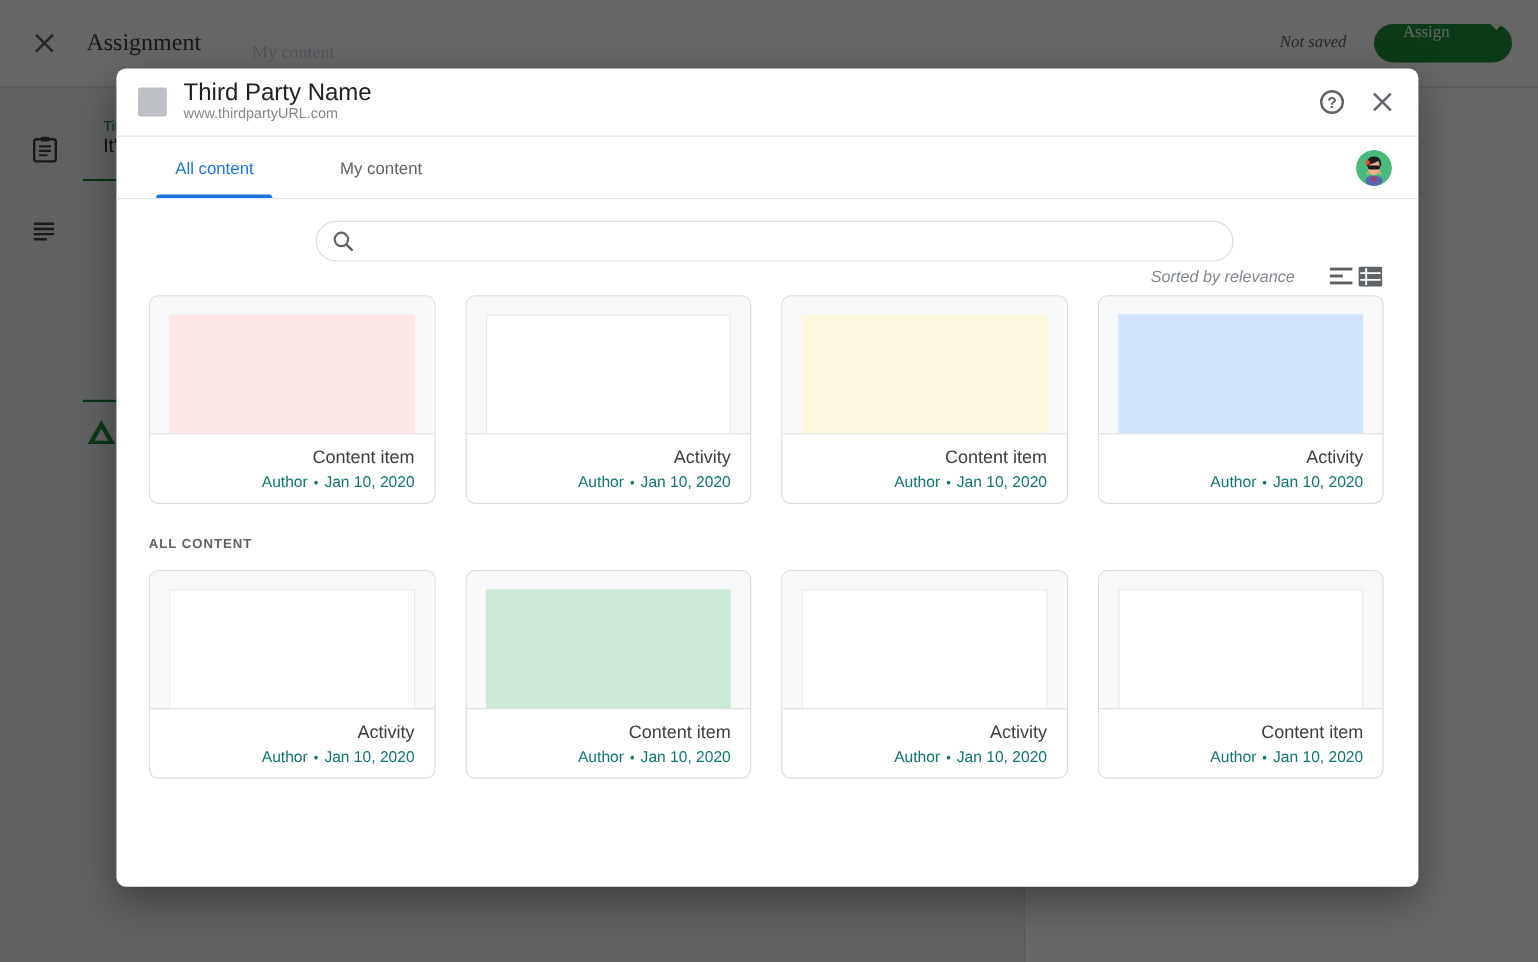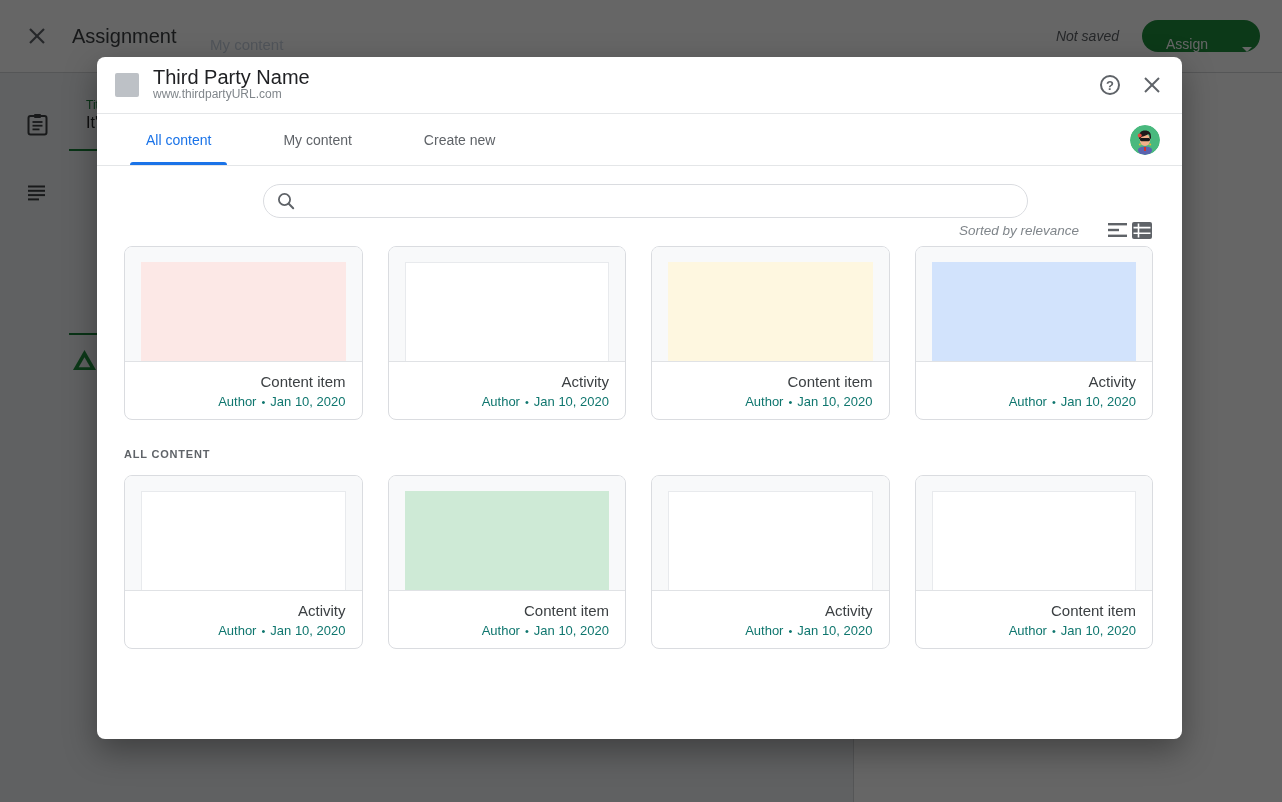--- a/index.html
+++ b/index.html
@@ -3,27 +3,27 @@
 <meta charset="utf-8">
 <style>
   * { margin:0; padding:0; box-sizing:border-box; }
   html,body { width:1282px; height:802px; overflow:hidden; }
   body { font-family:"Liberation Sans", sans-serif; position:relative; background:#f8f9fa; }
 
   
   .bg-page { position:absolute; inset:0; background:#f8f9fa; }
   .bg-topbar { position:absolute; left:0; top:0; width:1282px; height:73px;
                background:#ffffff; border-bottom:1px solid #d5d7da;
-               display:flex; align-items:center; padding:0 22px 0 27px; }
+               display:flex; align-items:center; padding:0 22px 0 27px;font-family:Liberation Serif, serif; }
   .bg-close-btn { width:20px; height:20px; cursor:pointer; flex:none; }
   .bg-title { font-size:20px; font-weight:500; color:#3c4043; margin-left:25px; }
   .ghost-tab { position:absolute; left:210px; top:36px; font-size:15px; font-weight:500; color:#c9d3e0; }
   .bg-spacer { flex:1; }
   .bg-status { font-size:14px; font-style:italic; color:#5f6368; margin-right:23px; }
-  .assign-btn { height:32px; background:#1e8e3e; border-radius:16px; display:flex; align-items:flex-end; overflow:hidden; cursor:pointer; }
+  .assign-btn { height:32px; background:#1e8e3e; border-radius:16px; display:flex; align-items:flex-start; overflow:hidden; cursor:pointer; }
   .assign-main { padding:0 24px; display:flex; align-items:center; color:#ffffff; font-size:14px; font-weight:500; }
   .assign-sep { width:1px; background:rgba(255,255,255,0.45); margin:4px 0; }
   .assign-caret-seg { width:27px; display:flex; align-items:center; justify-content:center; }
   .caret-down { width:0; height:0; border-left:5px solid transparent; border-right:5px solid transparent; border-top:5px solid #ffffff; }
 
   .bg-main { position:absolute; left:0; top:73px; width:1282px; height:729px; background:#f1f3f4; }
   .bg-right-panel { position:absolute; left:853px; top:0; width:429px; height:729px; background:#ffffff; border-left:1px solid #d5d7da; }
   .bg-field { position:absolute; left:69px; width:784px; background:#f1f3f4; border-radius:4px 4px 0 0; border-bottom:2px solid #188038; }
   .bg-field-title { top:17px; height:61px; padding:8px 0 0 17px; background:#f1f3f4; }
   .bg-field-label { font-size:12px; color:#188038; display:block; }
@@ -158,21 +158,20 @@
           <line x1="2" y1="2" x2="16" y2="16" stroke="#5f6368" stroke-width="2"></line>
           <line x1="16" y1="2" x2="2" y2="16" stroke="#5f6368" stroke-width="2"></line>
         </svg>
       </div>
     </div>
   </div>
 
   <div class="m-tabs">
     <div class="tab active">All content</div>
     <div class="tab">My content</div>
-    <div class="tab">Create new</div>
 
     <div class="m-avatar">
       <svg width="30" height="30" viewBox="0 0 30 30">
         <defs>
             <clipPath id="avclip">
               <circle cx="15" cy="15" r="15"></circle>
             </clipPath>
           </defs>
         <circle cx="15" cy="15" r="15" fill="#49b97e"></circle>
         <g clip-path="url(#avclip)">

